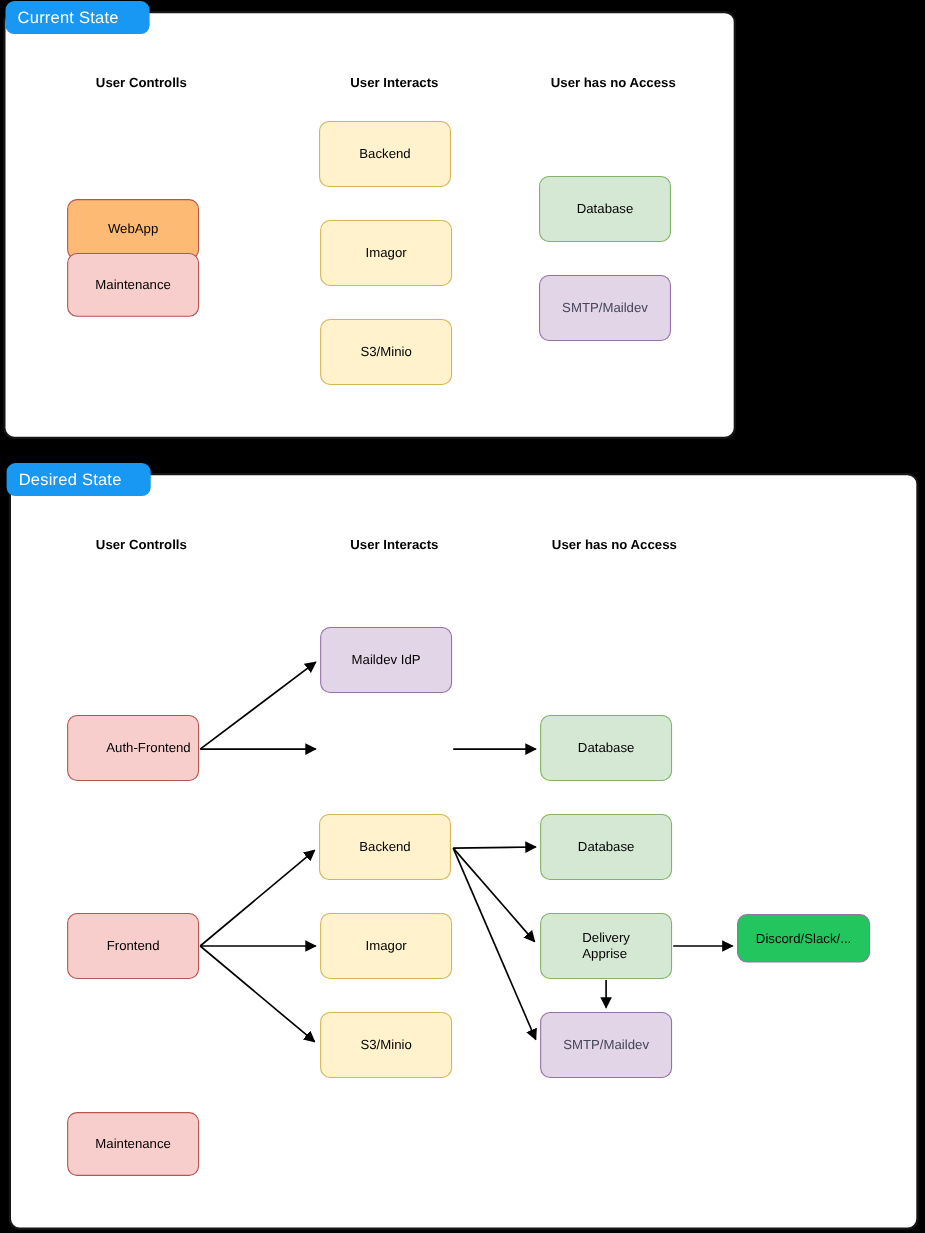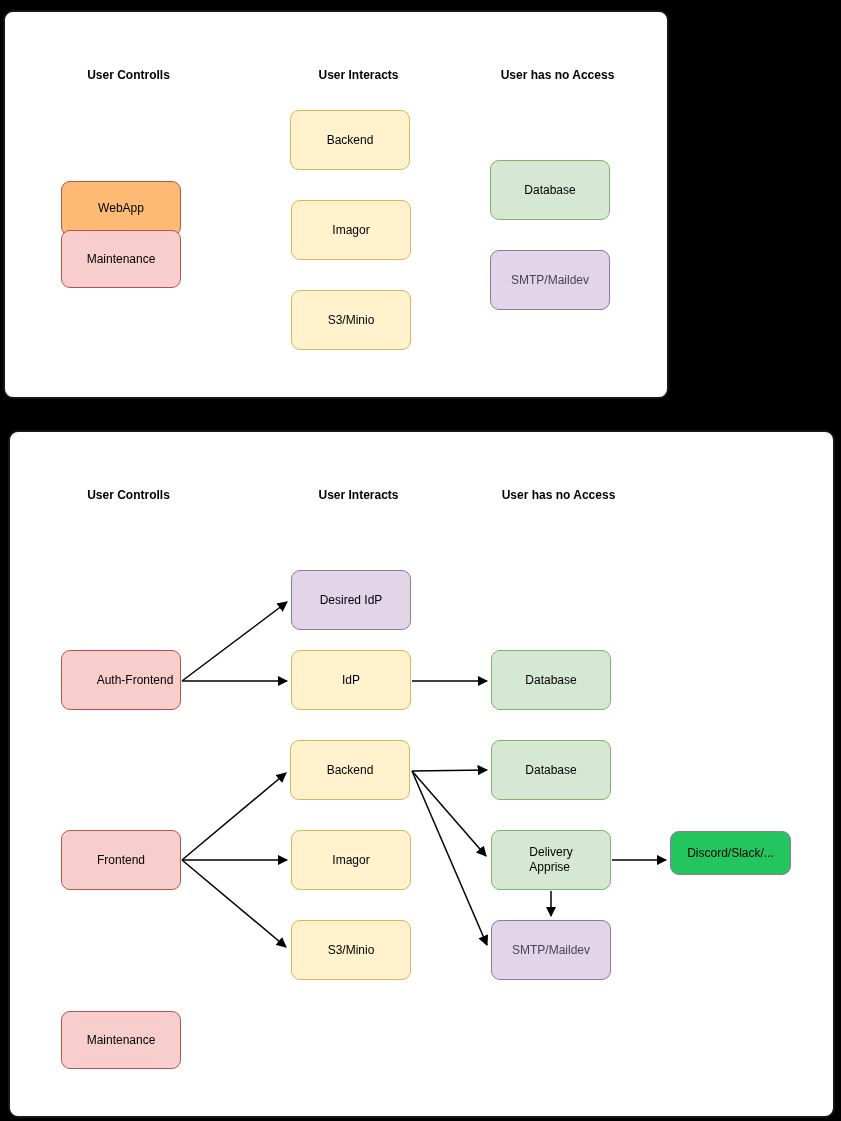--- a/index.html
+++ b/index.html
@@ -31,39 +31,40 @@
     white-space:pre-line; z-index:3;
   }
   #edges { position:absolute; left:0; top:0; z-index:4; pointer-events:none; }
 </style>
 </head>
 <body>
 
 <div id="stage">
 
   <div class="panel-frame" style="left:3px; top:10px; width:666px; height:389px;"></div>
+  <div class="tab" style="left: 5px; top: 1px; width: 131px; height: 30px; background: rgb(24, 151, 243); color: rgb(255, 255, 255);">Current State</div>
   <div class="col-header" style="left:120px; top:68px;">User Controlls</div>
   <div class="col-header" style="left:350px; top:68px;">User Interacts</div>
   <div class="col-header" style="left:549px; top:68px;">User has no Access</div>
 
   <div class="panel-frame" style="left:8px; top:430px; width:827px; height:688px;"></div>
+  <div class="tab" style="left: 6px; top: 421px; width: 131px; height: 30px; background: rgb(24, 151, 243); color: rgb(255, 255, 255);">Desired State</div>
   <div class="col-header" style="left:120px; top:488px;">User Controlls</div>
   <div class="col-header" style="left:350px; top:488px;">User Interacts</div>
   <div class="col-header" style="left:550px; top:488px;">User has no Access</div>
 
 <div class="node" style="left: 61px; top: 181px; width: 120px; height: 55px; background: #fdba74; border-color: rgb(184, 84, 80);">WebApp</div>
     <div class="node" style="left: 61px; top: 230px; width: 120px; height: 58px; background: rgb(248, 206, 204); border-color: rgb(184, 84, 80);">Maintenance</div>
     <div class="node" style="left: 290px; top: 110px; width: 120px; height: 60px; background: rgb(255, 242, 204); border-color: rgb(214, 182, 86);">Backend</div>
     <div class="node" style="left: 291px; top: 200px; width: 120px; height: 60px; background: rgb(255, 242, 204); border-color: rgb(214, 182, 86);">Imagor</div>
     <div class="node" style="left: 291px; top: 290px; width: 120px; height: 60px; background: rgb(255, 242, 204); border-color: rgb(214, 182, 86);">S3/Minio</div>
     <div class="node" style="left: 490px; top: 160px; width: 120px; height: 60px; background: rgb(213, 232, 212); border-color: rgb(130, 179, 102);">Database</div>
     <div class="node" style="left: 490px; top: 250px; width: 120px; height: 60px; background: rgb(225, 213, 231); border-color: rgb(150, 115, 166); color: rgb(69, 69, 90);">SMTP/Maildev</div>
-    <div class="node" style="left: 291px; top: 570px; width: 120px; height: 60px; background: rgb(225, 213, 231); border-color: rgb(150, 115, 166);">Desired IdP</div>
+    <div class="node" style="left: 291px; top: 570px; width: 120px; height: 60px; background: rgb(225, 213, 231); border-color: rgb(150, 115, 166);">Maildev IdP</div>
     <div class="node" style="left: 61px; top: 650px; width: 120px; height: 60px; background: rgb(248, 206, 204); border-color: rgb(184, 84, 80); padding-left: 28px;">Auth-Frontend</div>
-    <div class="node" style="left: 291px; top: 650px; width: 120px; height: 60px; background: rgb(255, 242, 204); border-color: rgb(214, 182, 86);">IdP</div>
     <div class="node" style="left: 491px; top: 650px; width: 120px; height: 60px; background: rgb(213, 232, 212); border-color: rgb(130, 179, 102);">Database</div>
     <div class="node" style="left: 290px; top: 740px; width: 120px; height: 60px; background: rgb(255, 242, 204); border-color: rgb(214, 182, 86);">Backend</div>
     <div class="node" style="left: 491px; top: 740px; width: 120px; height: 60px; background: rgb(213, 232, 212); border-color: rgb(130, 179, 102);">Database</div>
     <div class="node" style="left: 61px; top: 830px; width: 120px; height: 60px; background: rgb(248, 206, 204); border-color: rgb(184, 84, 80);">Frontend</div>
     <div class="node" style="left: 291px; top: 830px; width: 120px; height: 60px; background: rgb(255, 242, 204); border-color: rgb(214, 182, 86);">Imagor</div>
     <div class="node" style="left: 491px; top: 830px; width: 120px; height: 60px; background: rgb(213, 232, 212); border-color: rgb(130, 179, 102);">Delivery
 Apprise</div>
     <div class="node" style="left: 670px; top: 831px; width: 121px; height: 44px; background: #22c55e; border-color: rgb(150, 115, 166);">Discord/Slack/...</div>
     <div class="node" style="left: 291px; top: 920px; width: 120px; height: 60px; background: rgb(255, 242, 204); border-color: rgb(214, 182, 86);">S3/Minio</div>
     <div class="node" style="left: 491px; top: 920px; width: 120px; height: 60px; background: rgb(225, 213, 231); border-color: rgb(150, 115, 166); color: rgb(69, 69, 90);">SMTP/Maildev</div>

